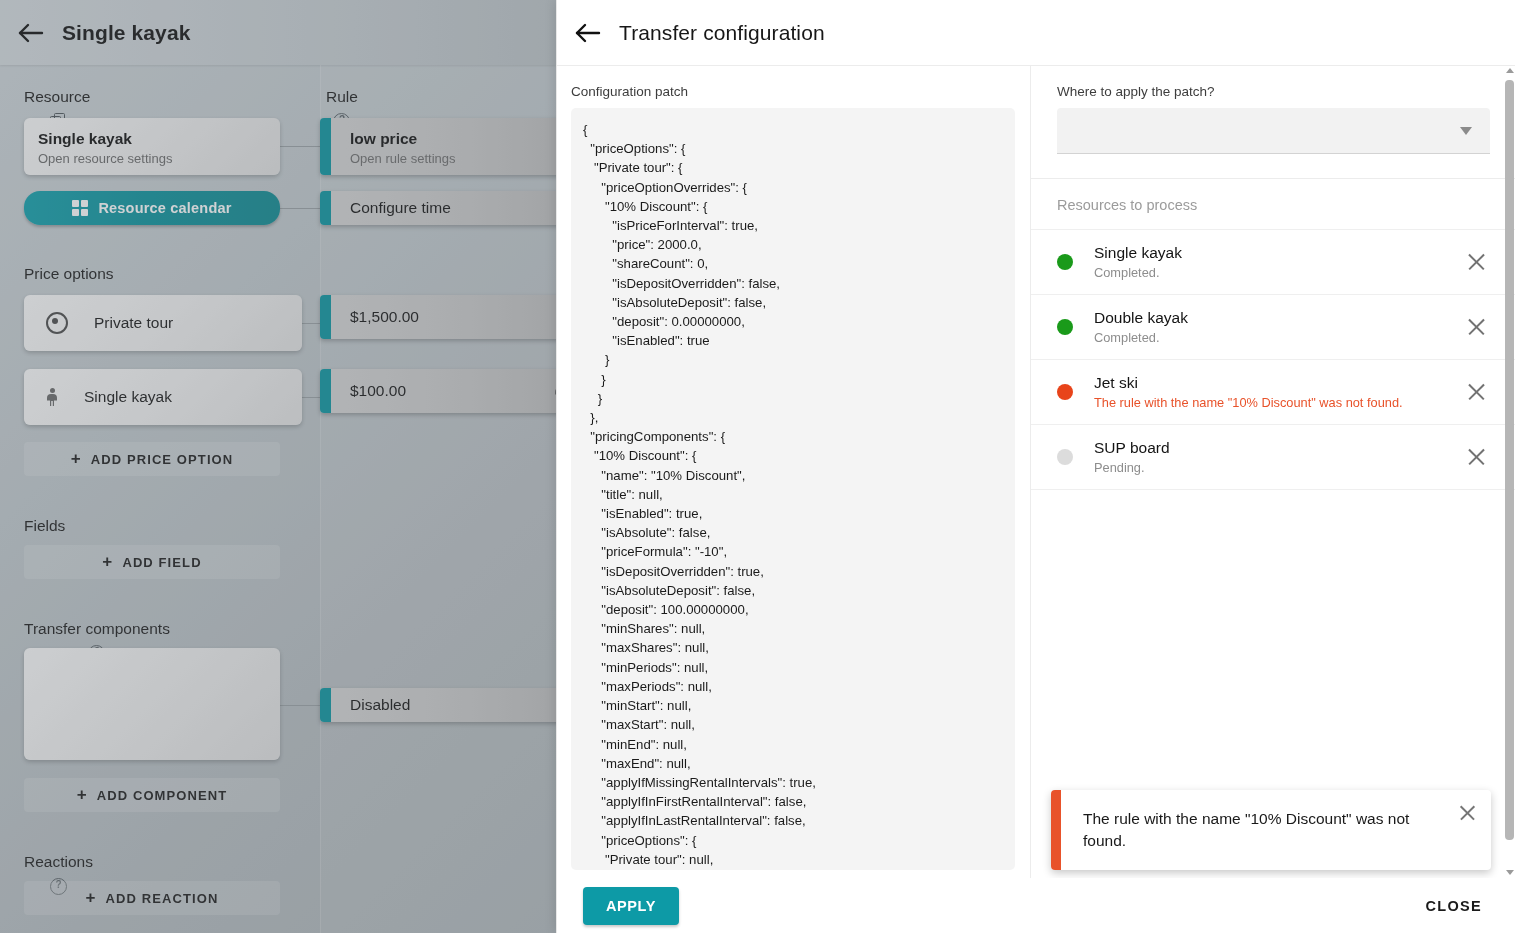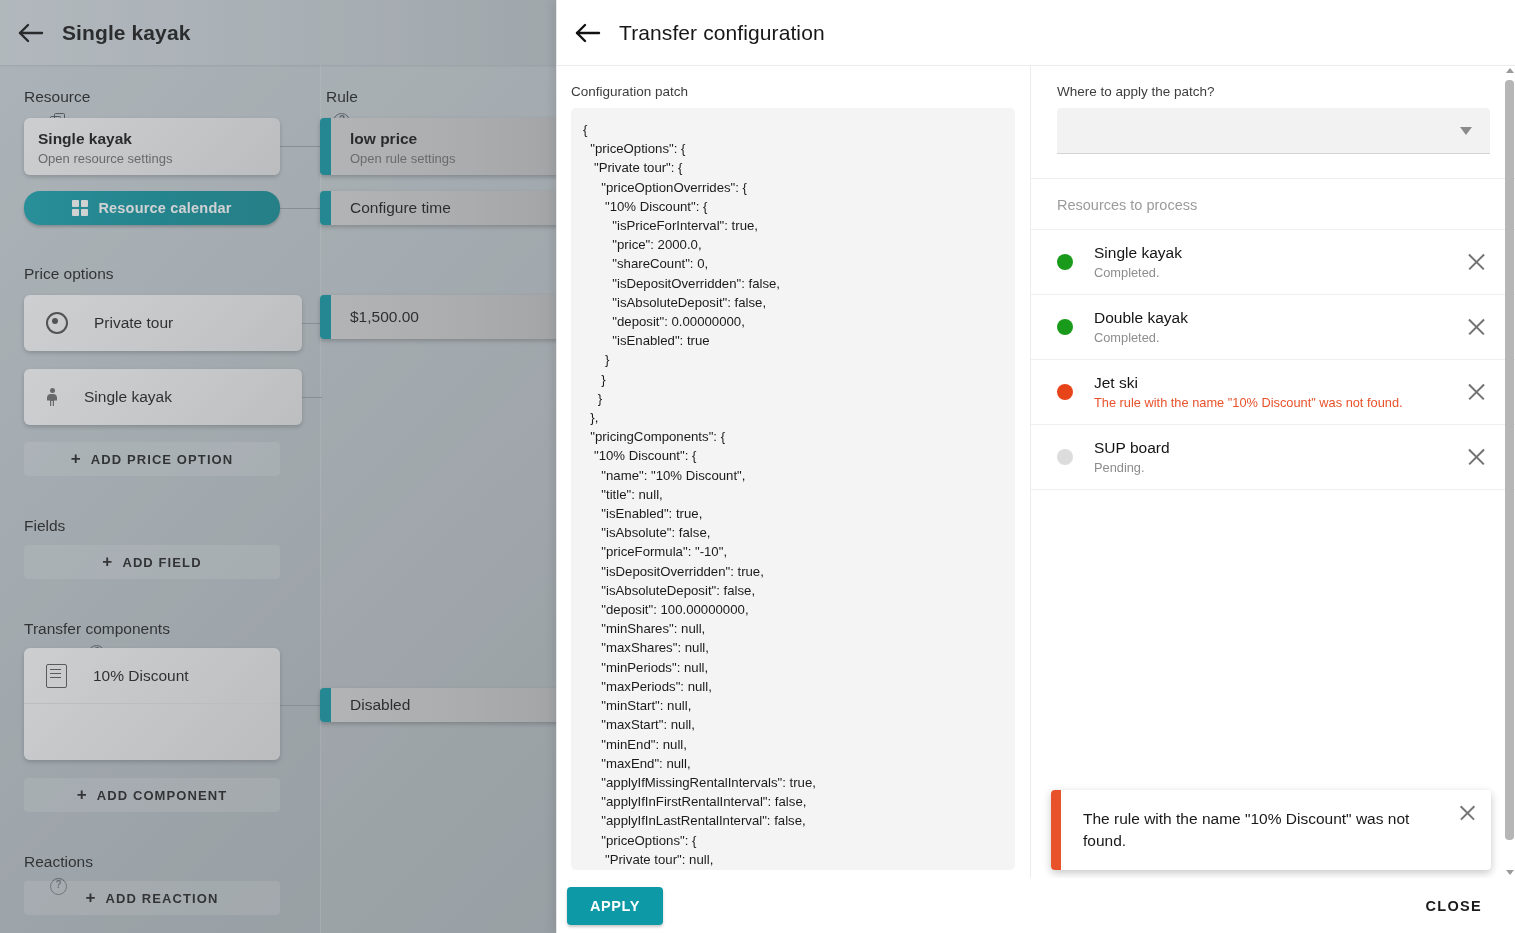--- a/index.html
+++ b/index.html
@@ -174,21 +174,21 @@
     content:"";position:absolute;left:2px;top:12px;width:21px;height:1.7px;background:#444;
   }
   .res-close:before{transform:rotate(45deg);}
   .res-close:after{transform:rotate(-45deg);}
 
   #dlg-footer{
     position:absolute;left:0;bottom:0;width:959px;height:55px;
     background:#fff;display:flex;align-items:center;
   }
   #apply-btn{
-    margin-left:10px;height:38px;padding:0 23px;border-radius:4px;border:0;
+    margin-left:26px;height:38px;padding:0 23px;border-radius:4px;border:0;
     background:#0d9aa6;color:#fff;font-size:14.5px;font-weight:bold;letter-spacing:.6px;
     font-family:"Liberation Sans", sans-serif;cursor:pointer;
     box-shadow:0 2px 3px rgba(0,0,0,.22);
   }
   #close-btn{
     position:absolute;right:28px;top:50%;transform:translateY(-50%);
     background:none;border:0;font-size:14.5px;font-weight:bold;letter-spacing:1.3px;
     color:#1a1a1a;font-family:"Liberation Sans", sans-serif;cursor:pointer;
   }
 
@@ -302,44 +302,47 @@
       <div class="bar"></div>
       <div class="rc-in" style="display:flex;align-items:center;height:44px;">
         <div class="rc-plain">$1,500.00</div>
       </div>
     </div>
 
     <div class="opt-card" style="top:304px;">
       <span class="person-ico"></span>
       <span>Single kayak</span>
     </div>
+    <div class="rule-card" style="top:304px;height:44px;">
+      <div class="bar"></div>
+      <div class="rc-in" style="display:flex;align-items:center;height:44px;">
+        <div class="rc-plain">$100.00</div>
+      </div>
+      <span class="person-ico" style="position:absolute;right:14px;top:13px;"></span>
+    </div>
 
     <div class="ghost-btn" style="top:377px;">
       <span class="plus">+</span>
       <span>ADD PRICE OPTION</span>
     </div>
 
     <div class="sect-label" style="left:24px;top:452px;">
       <span>Fields</span>
     </div>
     <div class="ghost-btn" style="top:480px;">
       <span class="plus">+</span>
       <span>ADD FIELD</span>
     </div>
 
     <div class="sect-label" style="left:24px;top:555px;">
       <span>Transfer components</span>
       <span class="helpicon">?</span>
     </div>
 
     <div class="card" style="top:583px;height:112px;">
-      <div style="height:56px;display:flex;align-items:center;padding-left:22px;gap:26px;border-bottom:1px solid #e3e3e3;box-sizing:border-box;">
-        <span class="doc-ico"></span>
-        <span style="font-size:15.5px;color:#171717;">10% Discount</span>
-      </div>
     </div>
 
     <div class="rule-card" style="top:623px;height:34px;">
       <div class="bar"></div>
       <div class="rc-in" style="display:flex;align-items:center;height:34px;">
         <div class="rc-plain">Disabled</div>
       </div>
     </div>
 
     <div class="ghost-btn" style="top:713px;">

